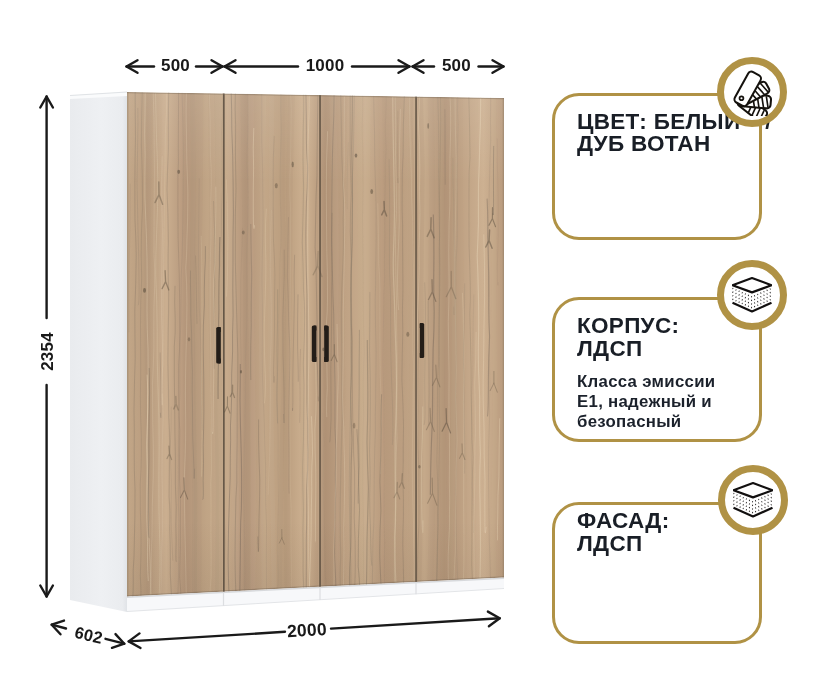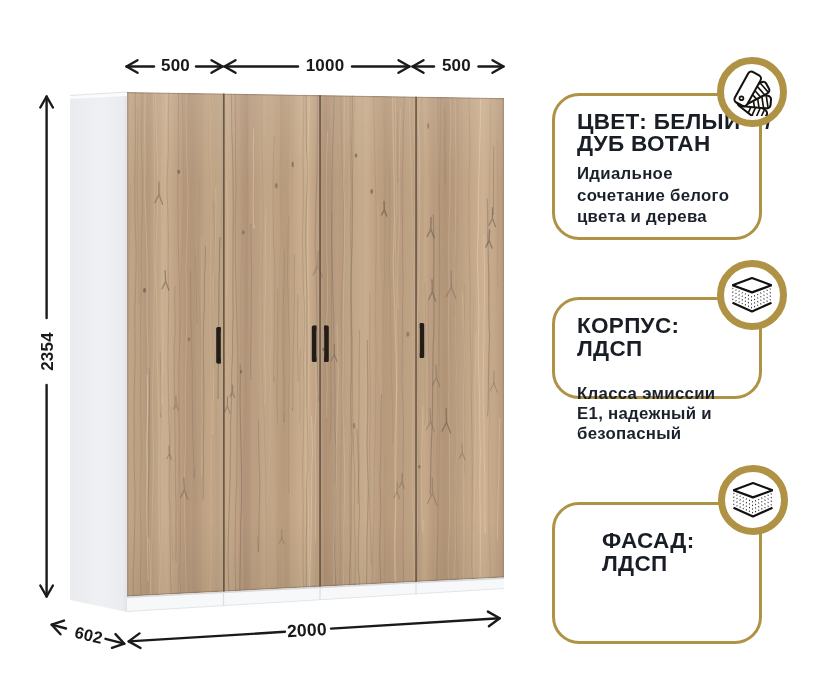--- a/index.html
+++ b/index.html
@@ -329,21 +329,20 @@
     <text x="88.8" y="640.9" font-size="16.5px" transform="rotate(13 88.8 634.8)">602</text>
     <text x="306.9" y="636" font-size="17.5px" transform="rotate(-3.4 306.9 629.5)">2000</text>
   </g>
 </svg>
 
 <div class="card" style="top:93px; height:147px;">
   <div class="pad" style="padding-top:15px;">
 
     <h3 style="line-height:21.6px;">ЦВЕТ: БЕЛЫЙ<span style="margin-left:25px">/</span><br>ДУБ ВОТАН</h3>
 
-    <p style="margin-top:9px; line-height:21.5px;">Идиальное<br>сочетание белого<br>цвета и дерева</p>
   </div>
 </div>
 
 <div class="circ" style="left:717px; top:57px;">
   <svg width="47" height="47" viewBox="0 0 46 46">
     <g stroke="#15120e" stroke-width="2" stroke-linejoin="round" stroke-linecap="round">
       <g transform="rotate(128 12.5 30)" fill="#fff">
         <rect x="6.5" y="1.5" width="12.4" height="30.5" rx="3.5"></rect>
         <path fill="none" stroke-width="1.6" d="M7.8 6.2 l10.3 -2.5 M7.8 10.7 l10.7 -2.6 M7.8 15.2 l10.7 -2.6 M7.8 19.7 l10.7 -2.6"></path>
       </g>
@@ -356,44 +355,44 @@
         <path fill="none" stroke-width="1.6" d="M7.8 6.2 l10.3 -2.5 M7.8 10.7 l10.7 -2.6 M7.8 15.2 l10.7 -2.6 M7.8 19.7 l10.7 -2.6"></path>
       </g>
       <g transform="rotate(29 12.5 30)" fill="#fff">
         <rect x="5.6" y="1" width="13.8" height="34" rx="3.6"></rect>
       </g>
       <circle cx="12.2" cy="28.6" r="1.9" fill="none" stroke-width="1.7"></circle>
     </g>
   </svg>
 </div>
 
-<div class="card" style="top:297px; height:102px;">
+<div class="card" style="top:297px; height:145px;">
   <div class="pad" style="padding-top:14px;">
 
     <h3>КОРПУС:<br>ЛДСП</h3>
 
-    <p style="margin-top:24px; line-height:20px;">Класса эмиссии<br>Е1, надежный и<br>безопасный</p>
+    <p style="margin-top:12px; line-height:20px;">Класса эмиссии<br>Е1, надежный и<br>безопасный</p>
   </div>
 </div>
 
 <div class="circ" style="left:717px; top:260px;">
   <svg width="40" height="38" viewBox="0 0 40 38">
     <g fill="none" stroke="#121010" stroke-linejoin="round">
       <path d="M20 2 L39.5 9.2 L20 16.4 L0.5 9.2 Z" stroke-width="2.2"></path>
       <path d="M0.5 12.4 L20 21 L39.5 12.4" stroke-width="1.4" stroke-dasharray="0.8 2.6"></path>
       <path d="M0.5 16 L20 24.6 L39.5 16" stroke-width="1.4" stroke-dasharray="0.8 2.6"></path>
       <path d="M0.5 19.6 L20 28.2 L39.5 19.6" stroke-width="1.4" stroke-dasharray="0.8 2.6"></path>
       <path d="M0.5 23.2 L20 31.8 L39.5 23.2" stroke-width="1.4" stroke-dasharray="0.8 2.6"></path>
       <path d="M0.5 26.8 L20 35.4 L39.5 26.8" stroke-width="2.2"></path>
     </g>
   </svg>
 </div>
 
 <div class="card" style="top:502px; height:142px;">
-  <div class="pad" style="padding-top:24px;margin-left:25px;">
+  <div class="pad" style="padding-top:4px;">
 
     <h3>ФАСАД:<br>ЛДСП</h3>
 
   </div>
 </div>
 
 <div class="circ" style="left:718px; top:465px;">
   <svg width="40" height="38" viewBox="0 0 40 38">
     <g fill="none" stroke="#121010" stroke-linejoin="round">
       <path d="M20 2 L39.5 9.2 L20 16.4 L0.5 9.2 Z" stroke-width="2.2"></path>

